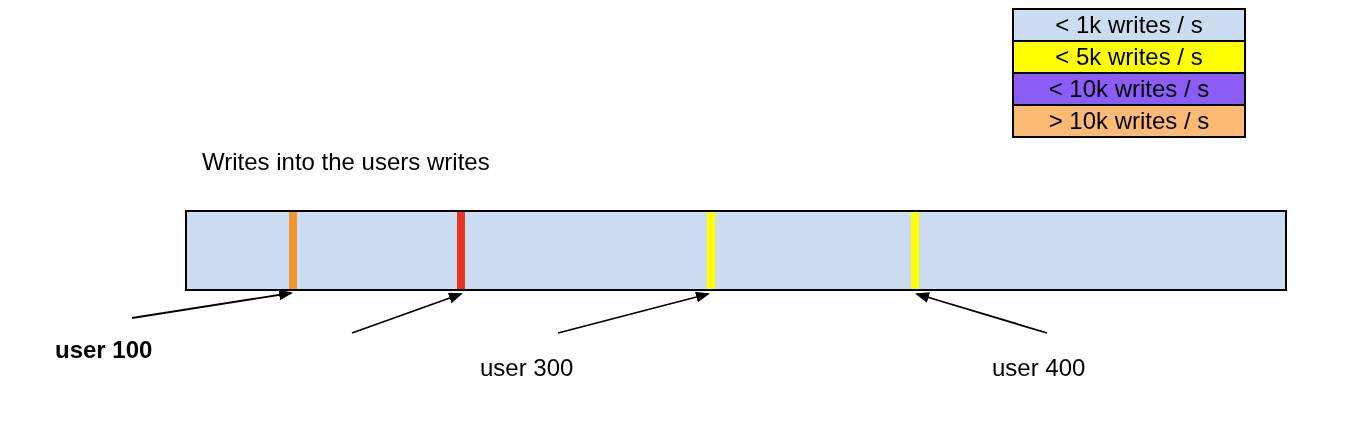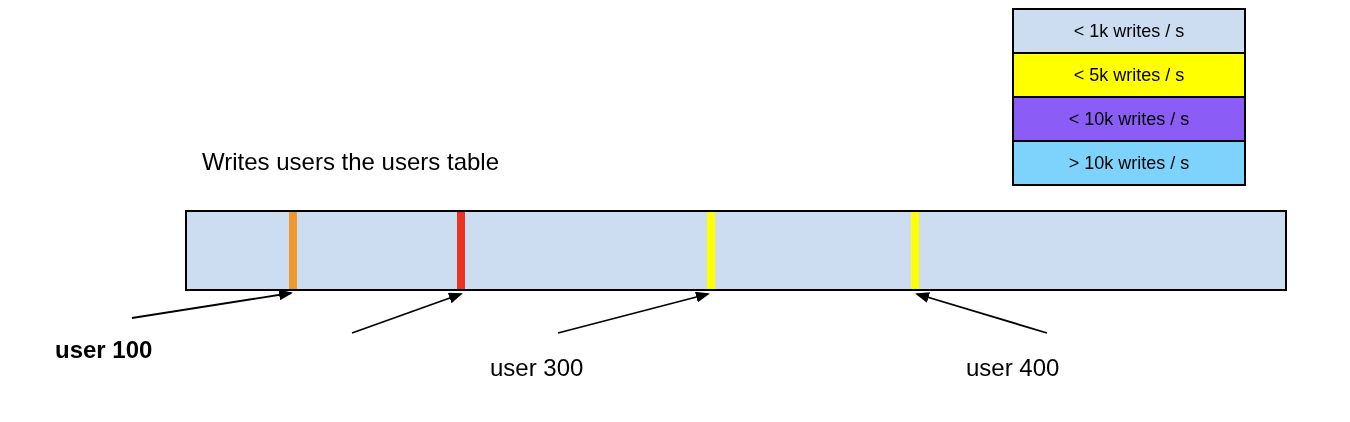--- a/index.html
+++ b/index.html
@@ -26,26 +26,26 @@
   
   .legend {
     position: absolute;
     left: 1012px;
     top: 8px;
     width: 234px;
   }
   .legend-row {
     box-sizing: border-box;
     width: 234px;
-    height: 46px;
+    height: 34px;
     border: 2px solid #000000;
     display: flex;
     align-items: center;
     justify-content: center;
-    font-size: 18px;
+    font-size: 24px;
     color: #000000;
     white-space: nowrap;
   }
   .legend-row + .legend-row { margin-top: -2px; }
   
   .bar {
     position: absolute;
     box-sizing: border-box;
     left: 185px;
     top: 210px;
@@ -65,44 +65,44 @@
   .stripe-4 { left: 724px; }
   
   .user-label {
     position: absolute;
     font-size: 24px;
     color: #000000;
     white-space: nowrap;
   }
   .label-1 { left: 55px;  top: 336px; font-weight: bold; }
   .label-2 { left: 272px; top: 356px; }
-  .label-3 { left: 490px; top: 354px; }
-  .label-4 { left: 966px; top: 354px; }
+  .label-3 { left: 480px; top: 354px; }
+  .label-4 { left: 992px; top: 354px; }
   
   .arrows {
     position: absolute;
     left: 0;
     top: 0;
     width: 1350px;
     height: 422px;
     pointer-events: none;
   }
 </style>
 </head>
 <body>
 
 <div class="canvas">
 
-  <div class="title">Writes users the users table</div>
+  <div class="title">Writes into the users writes</div>
 
   <div class="legend">
     <div class="legend-row" style="background-color: rgb(205, 221, 241);">&lt; 1k writes / s</div>
     <div class="legend-row" style="background-color: rgb(255, 255, 0);">&lt; 5k writes / s</div>
     <div class="legend-row" style="background-color: #8b5cf6;">&lt; 10k writes / s</div>
-    <div class="legend-row" style="background-color: #7dd3fc;">&gt; 10k writes / s</div>
+    <div class="legend-row" style="background-color: #fdba74;">&gt; 10k writes / s</div>
   </div>
 
   <div class="bar" style="background-color: rgb(205, 221, 241);">
     <div class="stripe stripe-1" style="background-color: rgb(240, 151, 45);"></div>
     <div class="stripe stripe-2" style="background-color: rgb(234, 52, 35);"></div>
     <div class="stripe stripe-3" style="background-color: rgb(255, 255, 0);"></div>
     <div class="stripe stripe-4" style="background-color: rgb(255, 255, 0);"></div>
   </div>
 
   <svg class="arrows" viewBox="0 0 1350 422" xmlns="http://www.w3.org/2000/svg">

